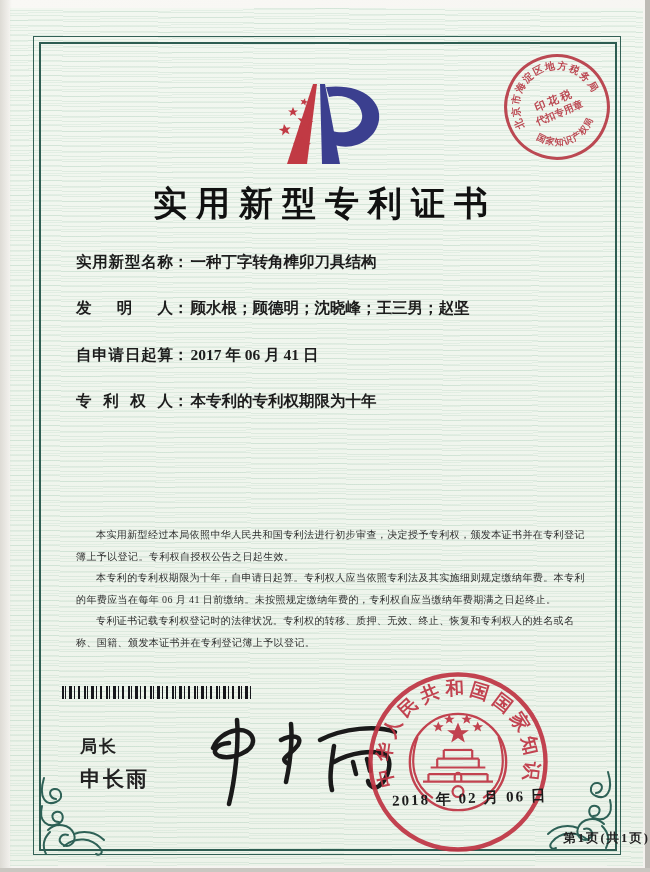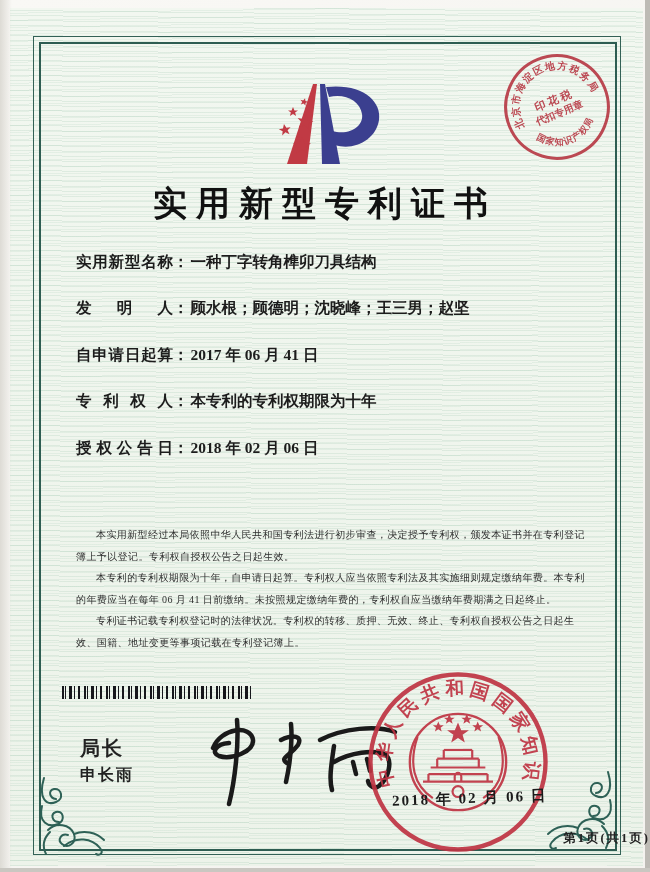--- a/index.html
+++ b/index.html
@@ -43,23 +43,23 @@
   .paragraphs{position:absolute;left:76px;top:524px;width:510px;
     font-size:10px;line-height:21.6px;color:#2e2e2e;letter-spacing:.4px;font-weight:500;}
   .paragraphs p{margin:0;text-indent:2em;}
   .barcode{position:absolute;left:62px;top:686px;width:189px;height:13px;
     background-image:repeating-linear-gradient(90deg,
       #17171c 0 2px, transparent 2px 3px,
       #17171c 3px 4px, transparent 4px 7px,
       #17171c 7px 10px, transparent 10px 12px,
       #17171c 12px 13px, transparent 13px 16px,
       #17171c 16px 18px, transparent 18px 22px);}
-  .sig-role{position:absolute;left:80px;top:735px;font-size:20px;font-weight:700;color:#222;
+  .sig-role{position:absolute;left:80px;top:735px;font-size:17px;font-weight:700;color:#222;
     font-family:"Liberation Sans","DejaVu Sans",sans-serif;letter-spacing:2px;}
-  .sig-name{position:absolute;left:80px;top:765px;font-size:16px;font-weight:700;color:#222;
+  .sig-name{position:absolute;left:80px;top:765px;font-size:21px;font-weight:700;color:#222;
     font-family:"Liberation Sans","DejaVu Sans",sans-serif;letter-spacing:2px;}
   .sig-svg{position:absolute;left:185px;top:710px;width:235px;height:100px;}
   .seal{position:absolute;left:365px;top:669px;width:186px;height:186px;opacity:.92;}
   .seal-date{position:absolute;left:392px;top:789px;font-size:15px;font-weight:700;color:#1b1b1b;
     letter-spacing:2px;transform:rotate(-2deg);}
   .tax-stamp{position:absolute;left:500px;top:50px;width:114px;height:114px;
     transform:rotate(-22deg);opacity:.88;}
   .footer{position:absolute;left:0;right:0;top:830px;text-align:right;
     font-size:12.5px;color:#222;letter-spacing:2px;font-weight:600;}
   .orn{position:absolute;width:86px;height:86px;}
@@ -124,29 +124,26 @@
     </div>
     <div class="field-row">
       <span class="f-label">发明人</span><span class="f-colon">：</span><span class="f-value">顾水根；顾德明；沈晓峰；王三男；赵坚</span>
     </div>
     <div class="field-row">
       <span class="f-label">自申请日起算</span><span class="f-colon">：</span><span class="f-value">2017 年 06 月 41 日</span>
     </div>
     <div class="field-row">
       <span class="f-label">专利权人</span><span class="f-colon">：</span><span class="f-value">本专利的专利权期限为十年</span>
     </div>
-    <div class="field-row">
-      <span class="f-label">授权公告日</span><span class="f-colon">：</span><span class="f-value">2018 年 02 月 06 日</span>
-    </div>
   </div>
 
   <div class="paragraphs">
     <p>本实用新型经过本局依照中华人民共和国专利法进行初步审查，决定授予专利权，颁发本证书并在专利登记簿上予以登记。专利权自授权公告之日起生效。</p>
     <p>本专利的专利权期限为十年，自申请日起算。专利权人应当依照专利法及其实施细则规定缴纳年费。本专利的年费应当在每年 06 月 41 日前缴纳。未按照规定缴纳年费的，专利权自应当缴纳年费期满之日起终止。</p>
-    <p>专利证书记载专利权登记时的法律状况。专利权的转移、质押、无效、终止、专利权自授权公告之日起生效、国籍、地址变更等事项记载在专利登记簿上。</p>
+    <p>专利证书记载专利权登记时的法律状况。专利权的转移、质押、无效、终止、恢复和专利权人的姓名或名称、国籍、颁发本证书并在专利登记簿上予以登记。</p>
   </div>
 
   <div class="barcode"></div>
 
   <div class="sig-role">局长</div>
   <div class="sig-name">申长雨</div>
 
   <svg class="sig-svg" viewBox="0 0 235 100">
     <g fill="none" stroke="#1a1a1a" stroke-width="4.5" stroke-linecap="round">
       <path d="M28,38 C36,18 66,14 68,30 C69,42 46,50 34,46 C26,43 30,34 44,33"></path>

